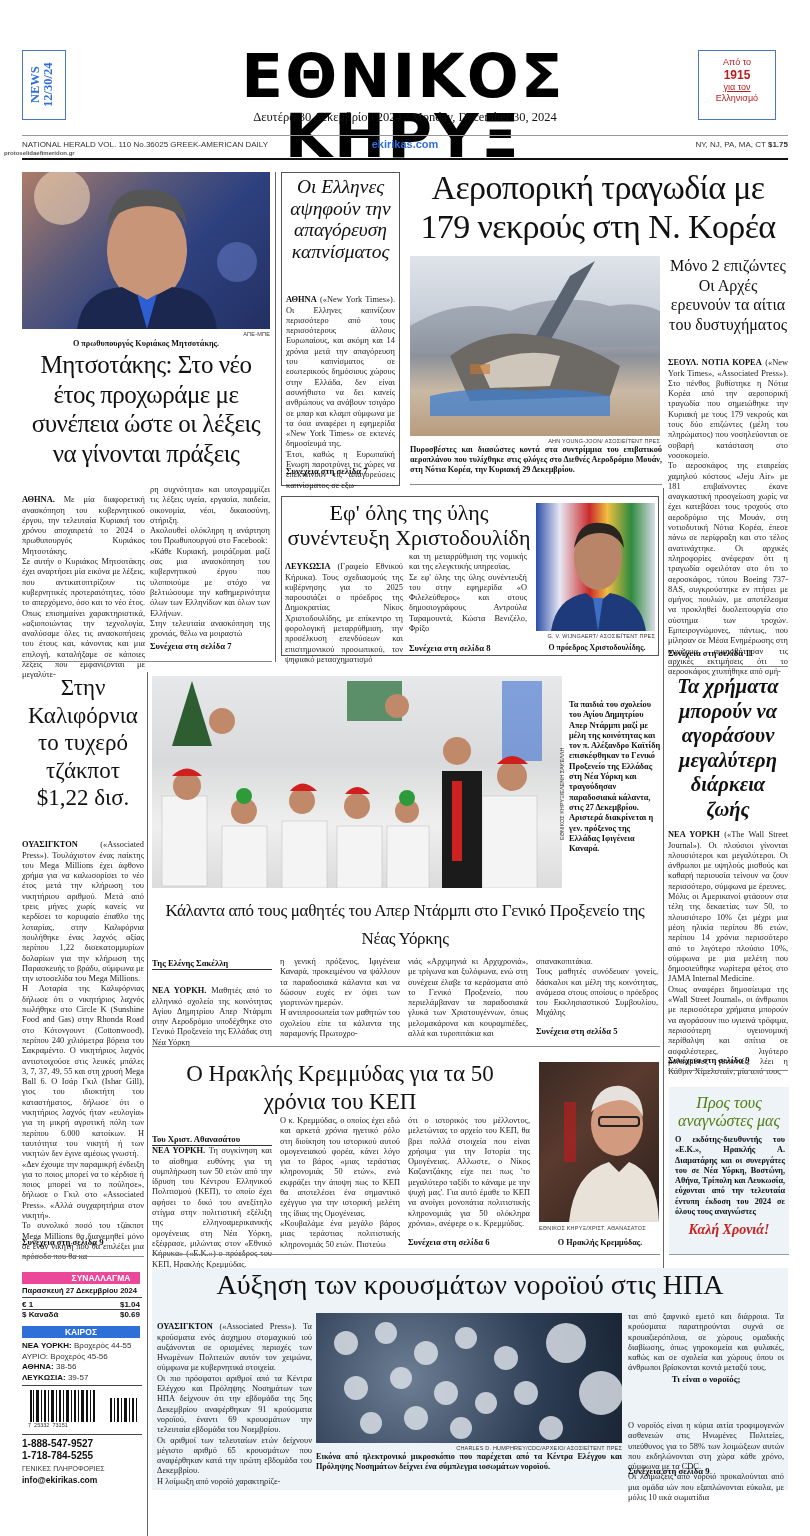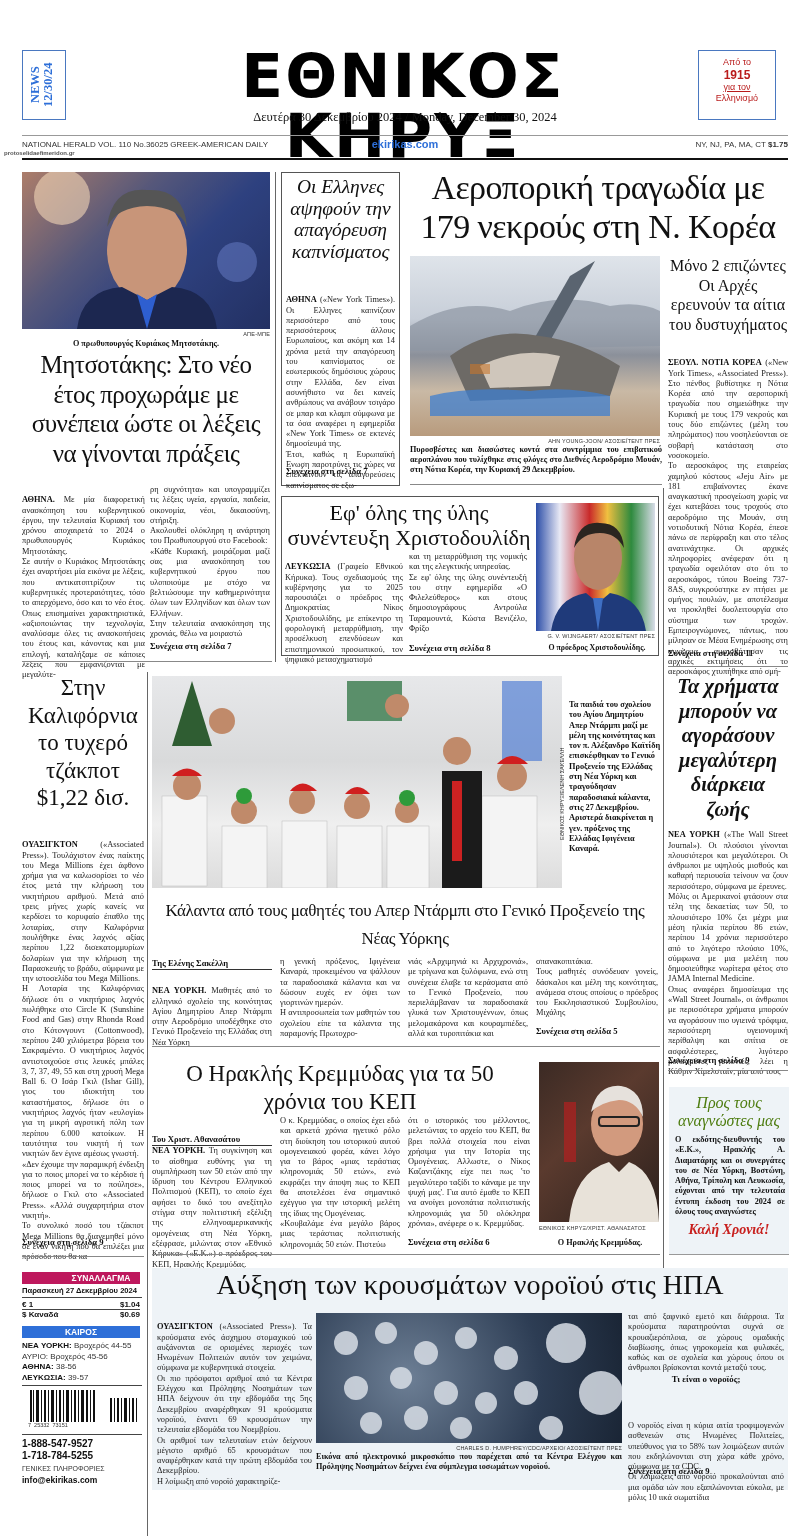--- a/index.html
+++ b/index.html
@@ -253,21 +253,21 @@
   </svg>
 </div>
 <div class="abs credit" style="left:316px;top:1445px;width:306px;">CHARLES D. HUMPHREY/CDC/ΑΡΧΕΙΟ/ ΑΣΟΣΙΕΪΤΕΝΤ ΠΡΕΣ</div>
 <div class="abs" style="left:316px;top:1452px;width:306px;font-size:8.2px;line-height:10px;font-weight:bold;text-align:justify;">Εικόνα από ηλεκτρονικό μικροσκόπιο που παρέχεται από τα Κέντρα Ελέγχου και Πρόληψης Νοσημάτων δείχνει ένα σύμπλεγμα ιοσωμάτων νοροϊού.</div>
 <div class="abs body-text" style="left:628px;top:1312px;width:156px;white-space:pre-line;">ται από ξαφνικό εμετό και διάρροια. Τα κρούσματα παρατηρούνται συχνά σε κρουαζιερόπλοια, σε χώρους ομαδικής διαβίωσης, όπως γηροκομεία και φυλακές, καθώς και σε σχολεία και χώρους όπου οι άνθρωποι βρίσκονται κοντά μεταξύ τους.</div>
 <div class="abs" style="left:628px;top:1374px;width:156px;font-size:8.8px;font-weight:bold;text-align:center;">Τι είναι ο νοροϊός;</div>
 <div class="abs body-text" style="left:628px;top:1384px;width:156px;white-space:pre-line;margin-top:37px;">   Ο νοροϊός είναι η κύρια αιτία τροφιμογενών ασθενειών στις Ηνωμένες Πολιτείες, υπεύθυνος για το 58% των λοιμώξεων αυτών που εκδηλώνονται στη χώρα κάθε χρόνο, σύμφωνα με τα CDC.
    Οι λοιμώξεις από νοροϊό προκαλούνται από μια ομάδα ιών που εξαπλώνονται εύκολα, με μόλις 10 ιικά σωματίδια</div>
 <div class="abs more" style="left:628px;top:1466px;">Συνέχεια στη σελίδα 9</div>
 
-<div class="abs" style="left:22px;top:1272px;width:118px;height:12px;background:#be185d;color:#fff;text-align:center;font-family:'Liberation Sans',sans-serif;font-weight:bold;font-size:8.5px;line-height:12px;padding-left:40px;">ΣΥΝΑΛΛΑΓΜΑ</div>
+<div class="abs" style="left:22px;top:1272px;width:118px;height:12px;background:#ec4899;color:#fff;text-align:center;font-family:'Liberation Sans',sans-serif;font-weight:bold;font-size:8.5px;line-height:12px;padding-left:40px;">ΣΥΝΑΛΛΑΓΜΑ</div>
 <div class="abs" style="left:22px;top:1286px;width:120px;font-family:'Liberation Sans',sans-serif;font-weight:bold;font-size:7.6px;border-bottom:1px solid #444;padding-bottom:2px;">Παρασκευή 27 Δεκεμβρίου 2024</div>
 <div class="abs" style="left:22px;top:1300px;width:118px;font-family:'Liberation Sans',sans-serif;font-size:8px;font-weight:bold;">
   <div style="display:flex;justify-content:space-between;border-bottom:1px solid #444;">
     <span>€ 1</span>
     <span>$1.04</span>
   </div>
   <div style="display:flex;justify-content:space-between;">
     <span>$ Καναδά</span>
     <span>$0.69</span>
   </div>

